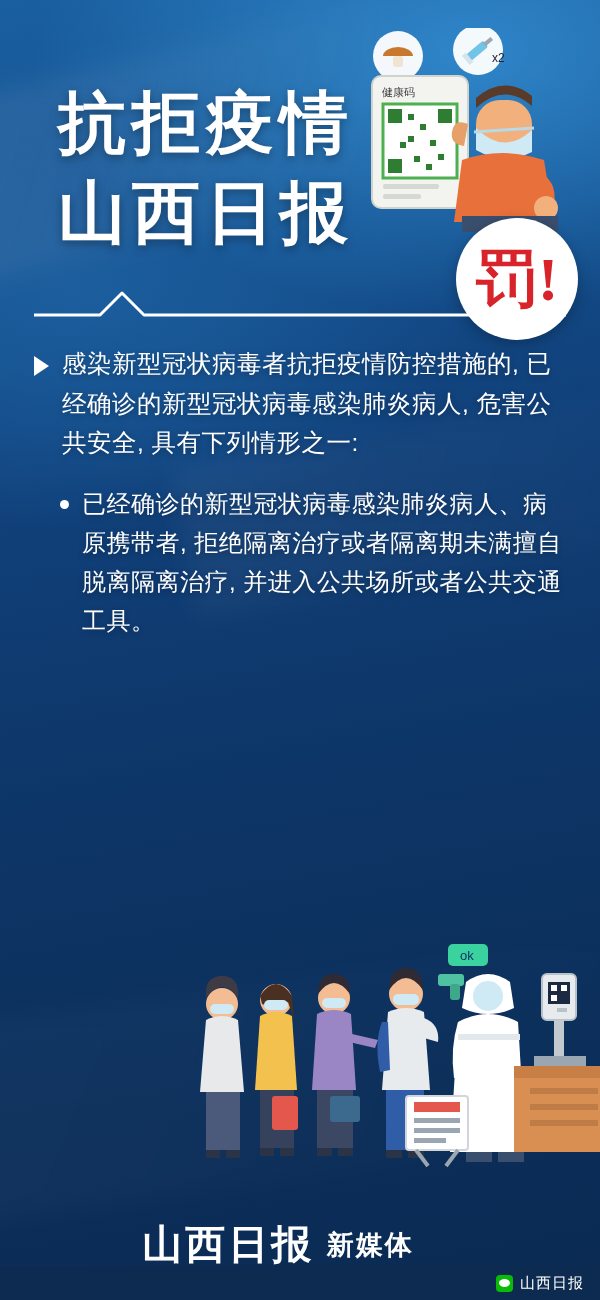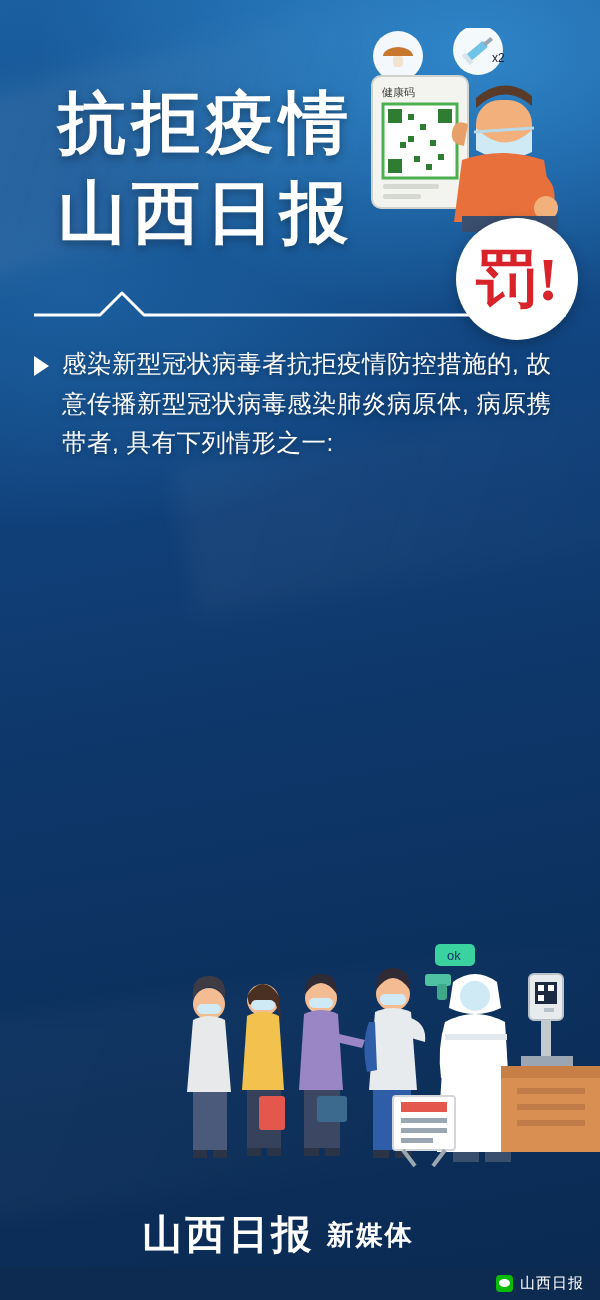--- a/index.html
+++ b/index.html
@@ -125,29 +125,29 @@
     line-height: 1.62;
     letter-spacing: .5px;
     text-shadow: 0 2px 6px rgba(0,0,0,.3);
   }
   .item.sub { padding-left: 22px; }
   .item.sub .para { font-size: 24px; }
 
   
   .bottom-art {
     position: absolute;
-    left: 1px;
+    left: 14px;
     bottom: 92px;
     width: 536px;
     height: 270px;
   }
   .brand {
     position: absolute;
     left: 0;
-    bottom: 38px;
+    bottom: 28px;
     width: 556px;
     text-align: center;
     color: #ffffff;
   }
   .brand .cal {
     font-family: "Liberation Serif", serif;
     font-size: 40px;
     font-weight: bold;
     letter-spacing: 3px;
     vertical-align: middle;
@@ -273,23 +273,29 @@
       </svg>
     </div>
   </div>
 
   <div class="content">
 
     <div class="item">
       <div class="marker">
           <div class="tri"></div>
         </div>
-      <div class="para">感染新型冠状病毒者抗拒疫情防控措施的, 故意传播新型冠状病毒感染肺炎病原体, 病原携带者, 具有下列情形之一:</div>
-    </div>
-
+      <div class="para">感染新型冠状病毒者抗拒疫情防控措施的, 已经确诊的新型冠状病毒感染肺炎病人, 危害公共安全, 具有下列情形之一:</div>
+    </div>
+
+    <div class="item sub">
+      <div class="marker">
+          <div class="dot"></div>
+        </div>
+      <div class="para">已经确诊的新型冠状病毒感染肺炎病人、病原携带者, 拒绝隔离治疗或者隔离期未满擅自脱离隔离治疗, 并进入公共场所或者公共交通工具。</div>
+    </div>
 
 
 
   </div>
 
   <div class="bottom-art">
     <svg width="600" height="270" viewBox="0 0 600 270" xmlns="http://www.w3.org/2000/svg">
 
       <g>
         <rect x="434" y="6" width="40" height="22" rx="5" fill="#3ad29f"></rect>

